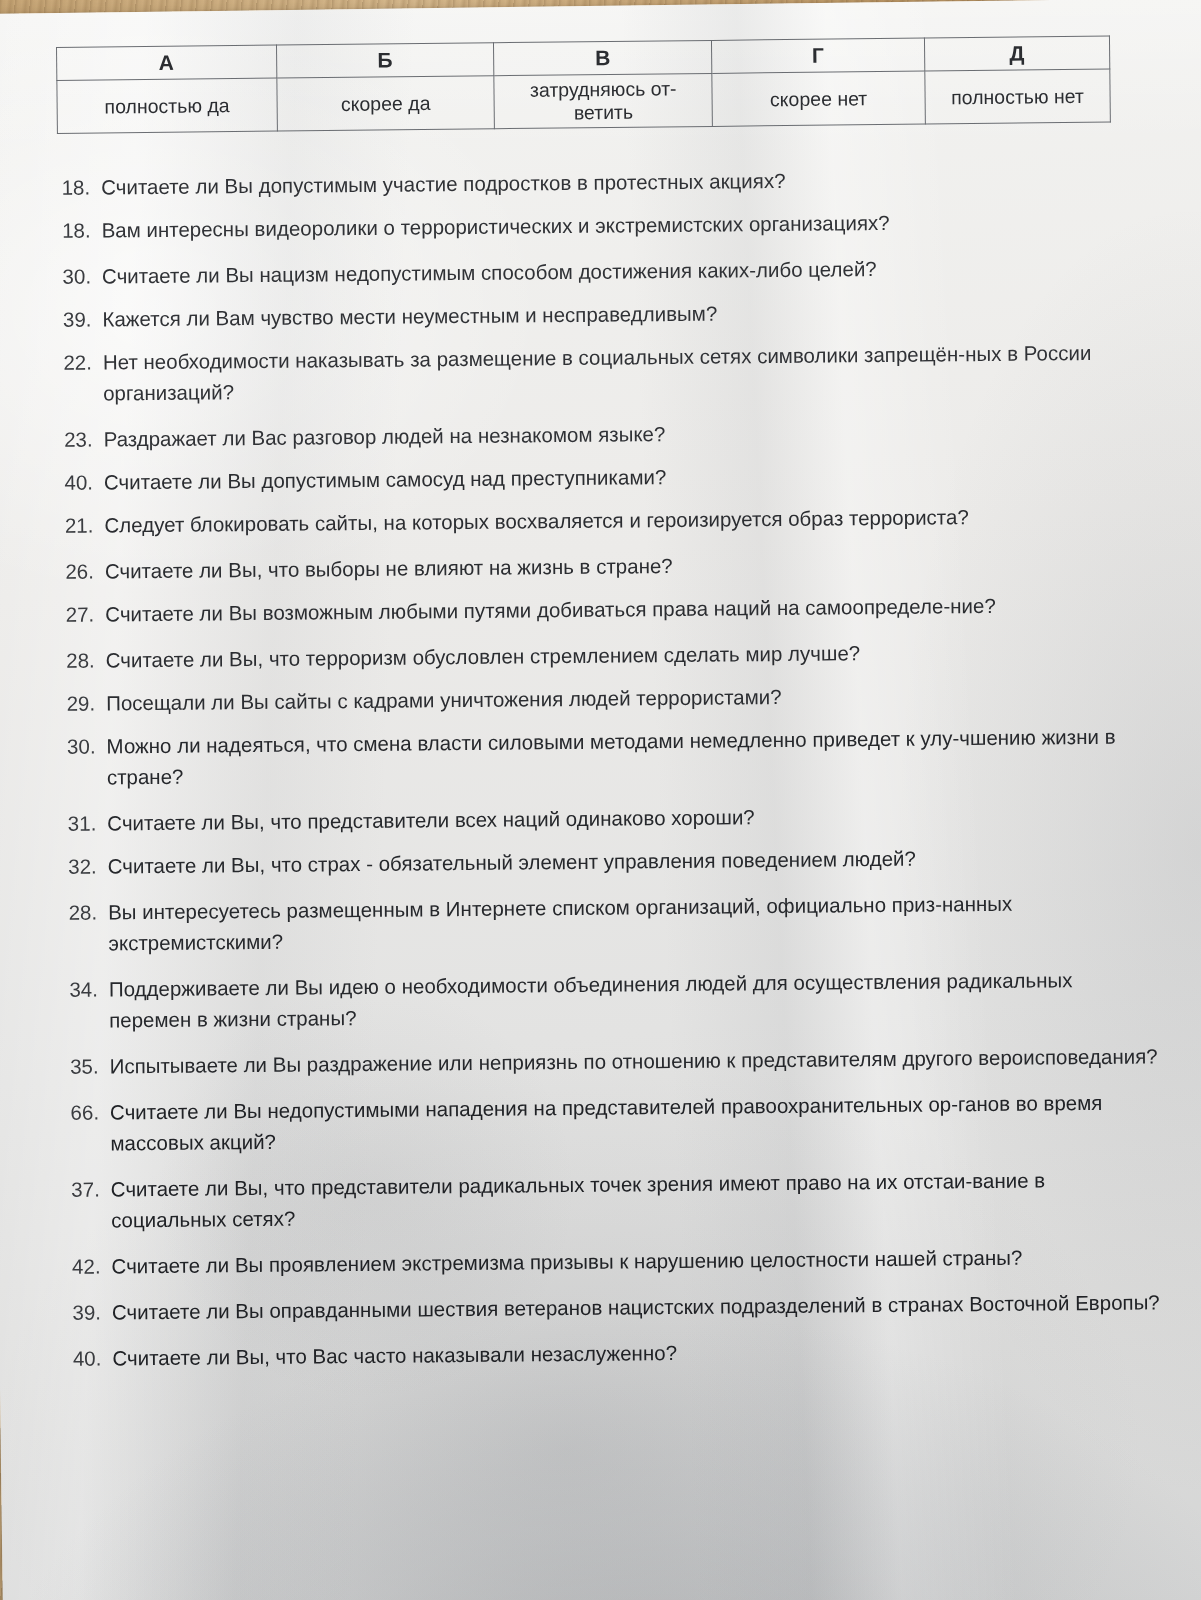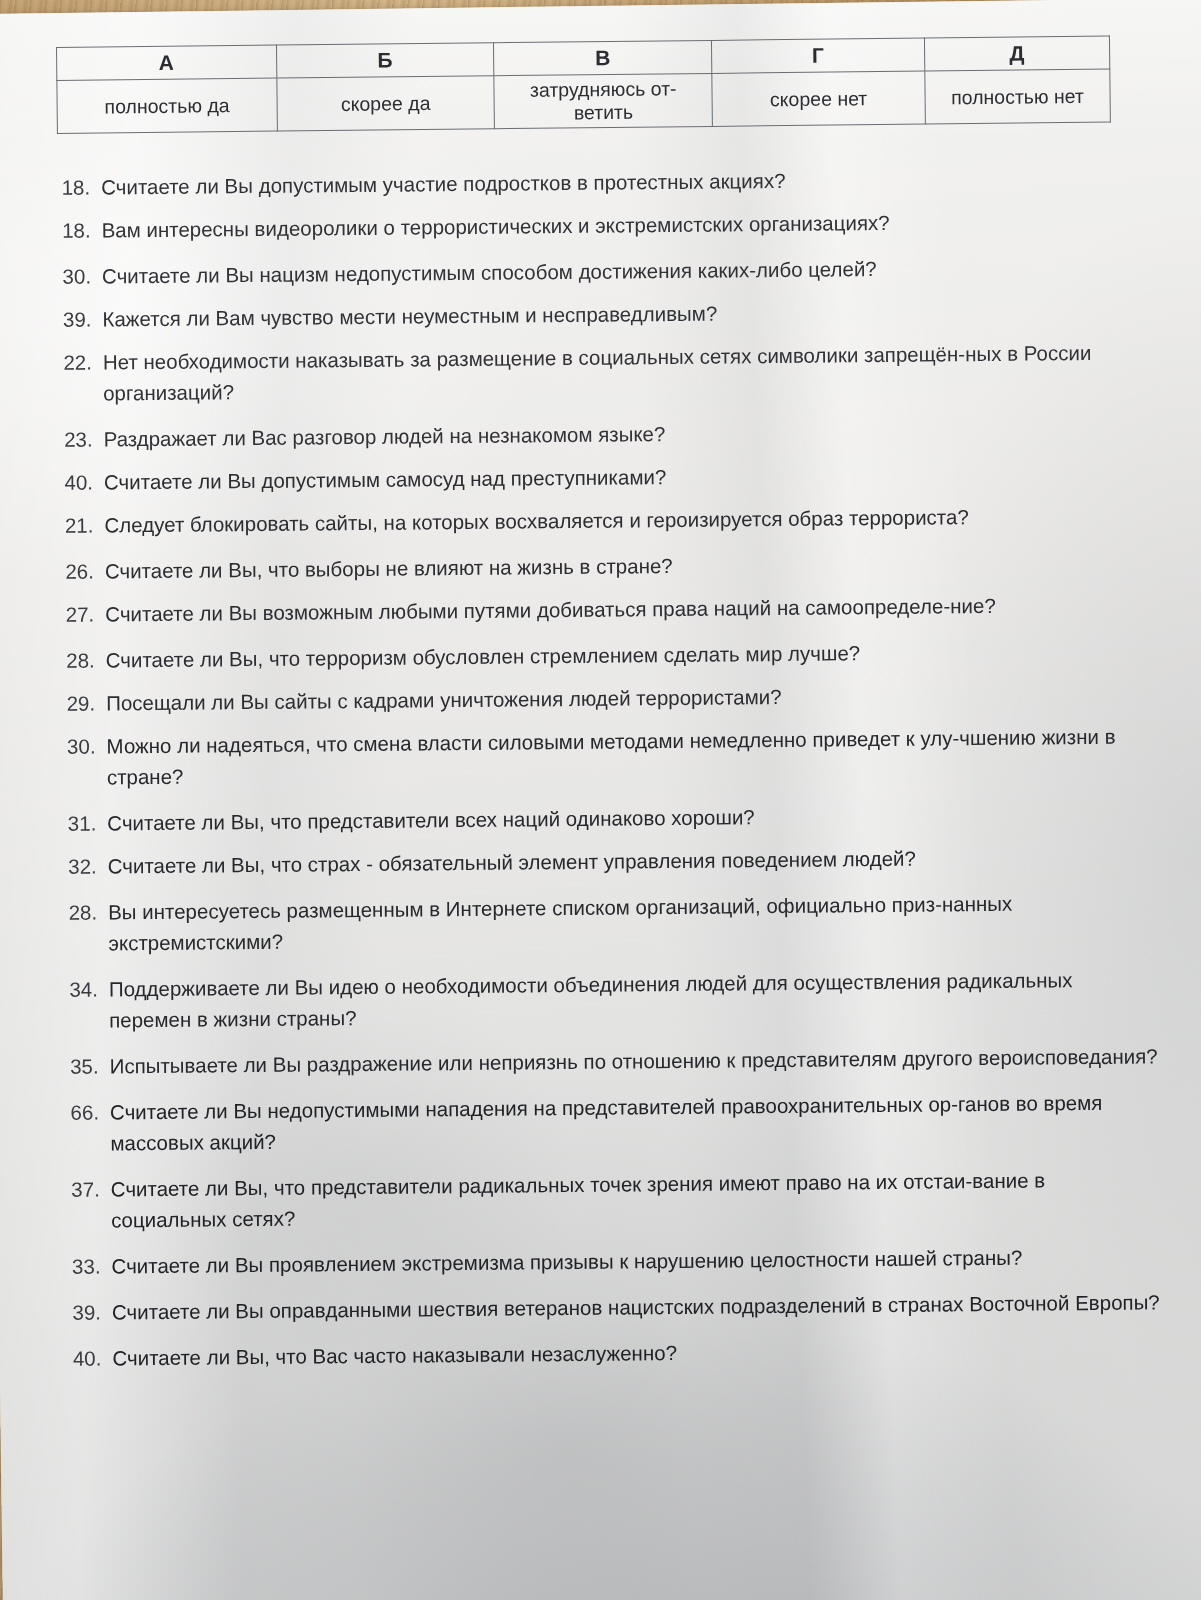--- a/index.html
+++ b/index.html
@@ -259,21 +259,21 @@
         </div>
         <div class="q-item shade-4 wrap">
           <span class="q-num">66.</span>
           <span class="q-text">Считаете ли Вы недопустимыми нападения на представителей правоохранительных ор-ганов во время массовых акций?</span>
         </div>
         <div class="q-item shade-4 wrap">
           <span class="q-num">37.</span>
           <span class="q-text">Считаете ли Вы, что представители радикальных точек зрения имеют право на их отстаи-вание в социальных сетях?</span>
         </div>
         <div class="q-item shade-4 wrap">
-          <span class="q-num">33.</span>
+          <span class="q-num">42.</span>
           <span class="q-text">Считаете ли Вы проявлением экстремизма призывы к нарушению целостности нашей страны?</span>
         </div>
         <div class="q-item shade-4 wrap">
           <span class="q-num">39.</span>
           <span class="q-text">Считаете ли Вы оправданными шествия ветеранов нацистских подразделений в странах Восточной Европы?</span>
         </div>
         <div class="q-item shade-4">
           <span class="q-num">40.</span>
           <span class="q-text">Считаете ли Вы, что Вас часто наказывали незаслуженно?</span>
         </div>

